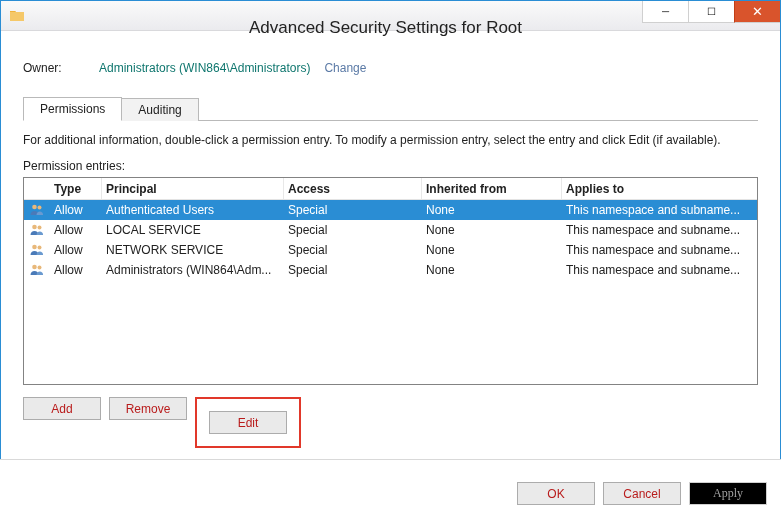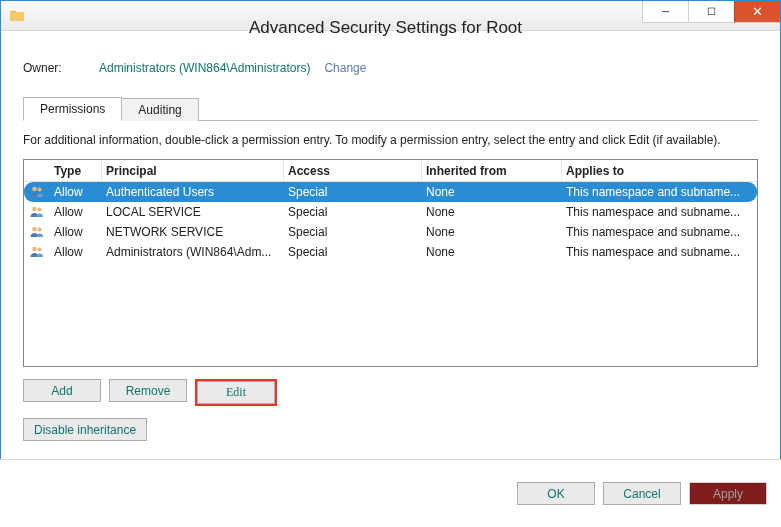--- a/index.html
+++ b/index.html
@@ -122,21 +122,20 @@
     white-space: nowrap;
     overflow: hidden;
   }
   .th:first-child { border-right: none; }
   .th:last-child { border-right: none; }
   .trow {
     height: 20px;
     font-size: 12px;
     color: #222;
     cursor: default;
-    border-radius: 9px;
   }
   .trow.selected {
     background: #2a8dd4;
     color: #fff;
   }
   .td {
     padding: 0 4px;
     white-space: nowrap;
     overflow: hidden;
     text-overflow: ellipsis;
@@ -152,34 +151,34 @@
     gap: 8px;
     margin-top: 12px;
   }
   button.win-btn {
     min-width: 78px;
     height: 23px;
     font-family: inherit;
     font-size: 12px;
     background: #eaeaea;
     border: 1px solid #acacac;
-    color: #0f766e;
+    color: #b91c1c;
     cursor: default;
     padding: 0 10px;
   }
   button.win-btn:disabled {
     color: #a0a0a0;
-    background: #7f1d1d;
+    background: #000000;
     border-color: #d0d0d0;
+    font-family: Liberation Serif, serif;
   }
   .edit-highlight {
     border: 2px solid #e1382a;
-    padding: 0;
+    padding: 12px;
     display: inline-flex;
-    font-family: Liberation Serif, serif;
   }
   .disable-row { margin-top: 12px; }
   .footer {
     position: absolute;
     bottom: 0; left: 0; right: 0;
     border-top: 1px solid #d9d9d9;
     padding: 22px 14px;
     display: flex;
     justify-content: flex-end;
     gap: 8px;
@@ -217,20 +216,21 @@
     <span class="owner-value">Administrators (WIN864\Administrators)</span>
     <span class="change-link">Change</span>
   </div>
 
   <div class="tabs">
     <div class="tab active">Permissions</div>
     <div class="tab">Auditing</div>
   </div>
 
   <div class="info-text">For additional information, double-click a permission entry. To modify a permission entry, select the entry and click Edit (if available).</div>
+  <div class="entries-label">Permission entries:</div>
 
   <div class="table-wrap">
     <div class="thead">
       <div class="th"></div>
       <div class="th">Type</div>
       <div class="th">Principal</div>
       <div class="th">Access</div>
       <div class="th">Inherited from</div>
       <div class="th">Applies to</div>
     </div>

